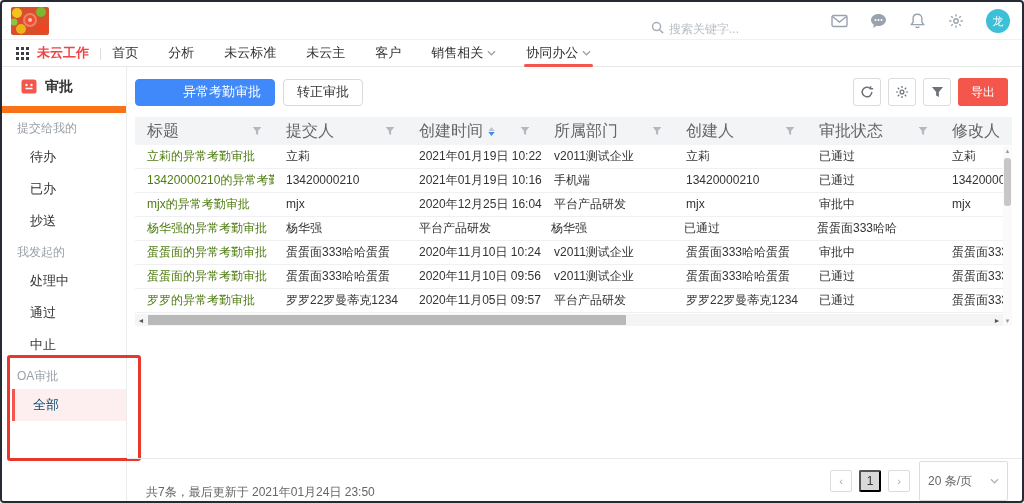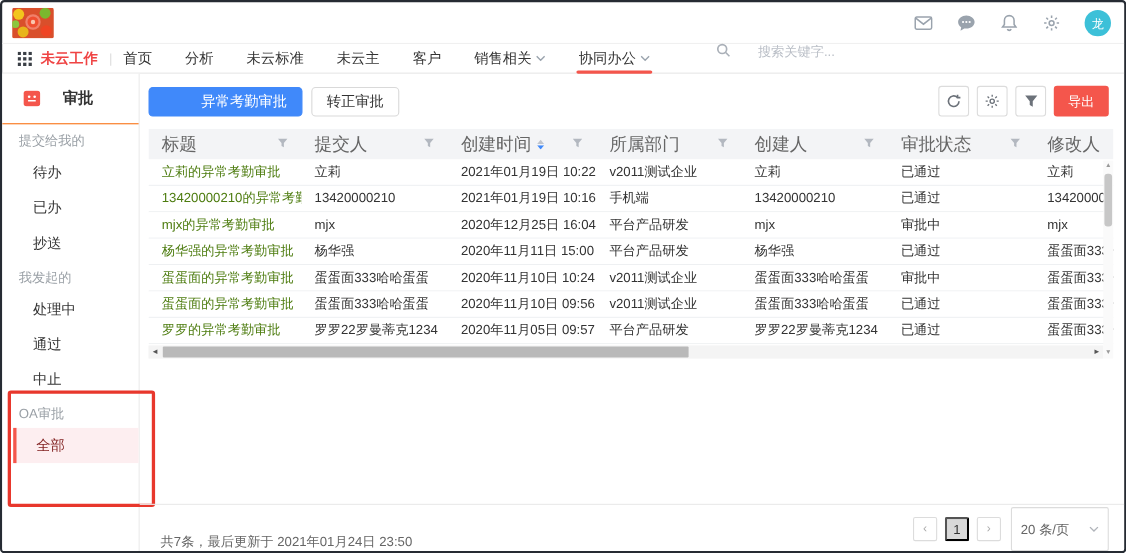--- a/index.html
+++ b/index.html
@@ -2,39 +2,39 @@
 <html><head>
 <meta charset="utf-8">
 <style>
   * { margin:0; padding:0; box-sizing:border-box; }
   body { font-family:"Liberation Sans","DejaVu Sans",sans-serif; background:#fff; }
   .frame { width:1024px; height:503px; border:2px solid #262b33; border-radius:4px; background:#fff; overflow:hidden; display:flex; flex-direction:column; }
 
   
   .topbar { height:38px; position:relative; border-bottom:1px solid #f0f0f0; flex:none; }
   .logo { position:absolute; left:9px; top:5px; width:38px; height:28px; border-radius:2px; overflow:hidden; }
-  .search { position:absolute; left:648px; top:0; height:54px; display:flex; align-items:flex-end; gap:24px; color:#b9bec6; font-size:12px; }
+  .search { position:absolute; left:648px; top:0; height:54px; display:flex; align-items:center; gap:4px; color:#b9bec6; font-size:12px; }
   .top-icons { position:absolute; right:12px; top:0; height:38px; display:flex; align-items:center; gap:21px; }
   .tbtn { width:18px; height:18px; display:flex; align-items:center; justify-content:center; cursor:pointer; }
   .avatar { width:24px; height:24px; border-radius:50%; background:#3cc0d8; color:#fff; font-size:11px; display:flex; align-items:center; justify-content:center; }
 
   
   .navbar { height:27px; display:flex; align-items:center; padding-left:14px; border-bottom:1px solid #e7e7e7; flex:none; font-size:13px; color:#333; position:relative; }
   .nav-workspace { font-weight:bold; color:#ef4444; margin-left:8px; }
   .nav-sep { color:#ddd; margin:0 10px; font-size:12px; }
   .nav-item { display:inline-flex; align-items:center; gap:4px; margin-right:30px; height:27px; cursor:pointer; position:relative; }
   .nav-item.active::after { content:""; position:absolute; left:-2px; right:-2px; bottom:0; height:3px; background:#f4564c; border-radius:2px; }
 
   
   .content { flex:1; display:flex; min-height:0; }
   .sidebar { width:125px; flex:none; border-right:1px solid #ececec; position:relative; background:#fff; }
-  .sidebar-title { height:46px; display:flex; align-items:center; gap:20px; padding-left:19px; font-size:14px; font-weight:bold; color:#333; border-bottom:1px solid #f97316; }
+  .sidebar-title { height:46px; display:flex; align-items:center; gap:8px; padding-left:19px; font-size:14px; font-weight:bold; color:#333; border-bottom:7px solid #f97316; }
   .side-group-label { height:28px; line-height:30px; padding-left:15px; font-size:12px; color:#9aa0a6; }
   .side-item { height:32px; line-height:32px; padding-left:28px; font-size:13px; color:#333; cursor:pointer; }
-  .side-item.selected { margin-left:10px; padding-left:18px; background:#fdeef0; color:#7f1d1d; border-left:3px solid #f4564c; }
+  .side-item.selected { margin-left:10px; padding-left:18px; background:#fdeef0; color:#0c4a6e; border-left:3px solid #f4564c; }
   .annotation-box { position:absolute; left:5px; top:288px; width:134px; height:106px; border:3px solid #e8372c; border-radius:3px; pointer-events:none; }
 
   .main { flex:1; display:flex; flex-direction:column; position:relative; min-width:0; }
   .toolbar { display:flex; align-items:center; padding:11px 14px 5px 8px; flex:none; }
   .tab { height:27px; padding:0 13px; border-radius:4px; font-size:13px; display:inline-flex; align-items:center; margin-right:8px; cursor:pointer; border:1px solid #d9d9d9; background:#fff; color:#333; }
   .tab.active { background:#4089fa; border-color:#4089fa; color:#fff;padding-left:47px; }
   .toolbar-right { margin-left:auto; display:flex; align-items:center; gap:7px; }
   .icon-btn { width:28px; height:28px; border:1px solid #dcdcdc; border-radius:3px; background:#fff; display:flex; align-items:center; justify-content:center; cursor:pointer; }
   .export-btn { height:28px; padding:0 13px; background:#f4564c; color:#fff; font-size:12px; border:none; border-radius:3px; cursor:pointer; }
 
@@ -307,21 +307,20 @@
               <div class="td c1">mjx</div>
               <div class="td c2">2020年12月25日 16:04</div>
               <div class="td c3">平台产品研发</div>
               <div class="td c4">mjx</div>
               <div class="td c5">审批中</div>
               <div class="td c6">mjx</div>
             </div>
             <div class="tr">
               <div class="td c0 title-cell">杨华强的异常考勤审批</div>
               <div class="td c1">杨华强</div>
-              <div class="td c2">2020年11月11日 15:00</div>
               <div class="td c3">平台产品研发</div>
               <div class="td c4">杨华强</div>
               <div class="td c5">已通过</div>
               <div class="td c6">蛋蛋面333哈哈</div>
             </div>
             <div class="tr">
               <div class="td c0 title-cell">蛋蛋面的异常考勤审批</div>
               <div class="td c1">蛋蛋面333哈哈蛋蛋</div>
               <div class="td c2">2020年11月10日 10:24</div>
               <div class="td c3">v2011测试企业</div>

